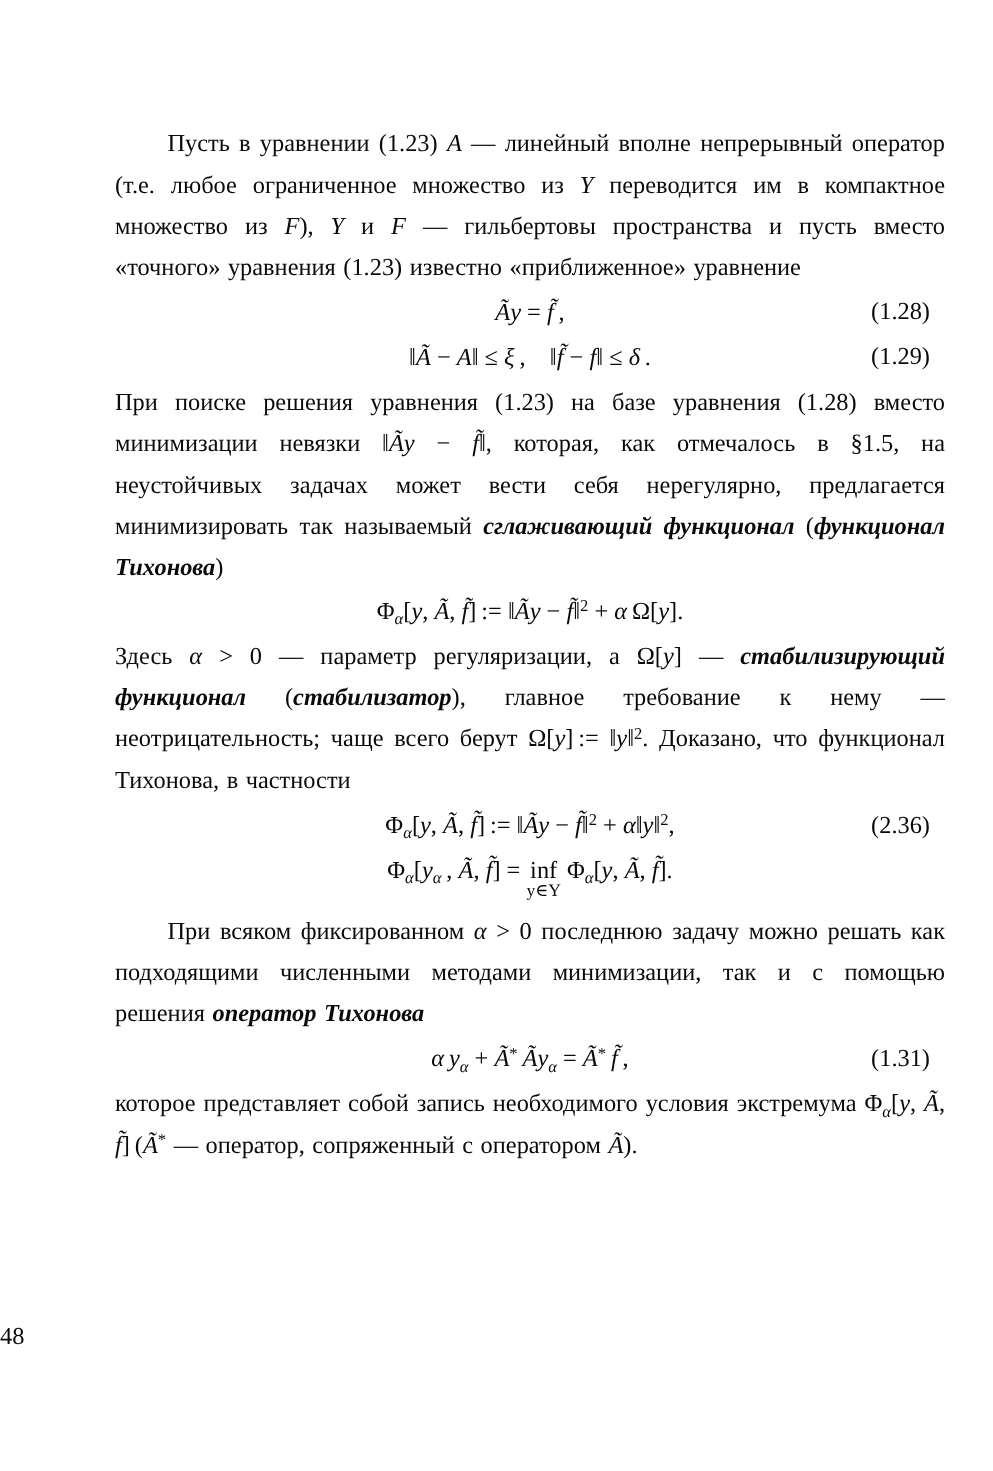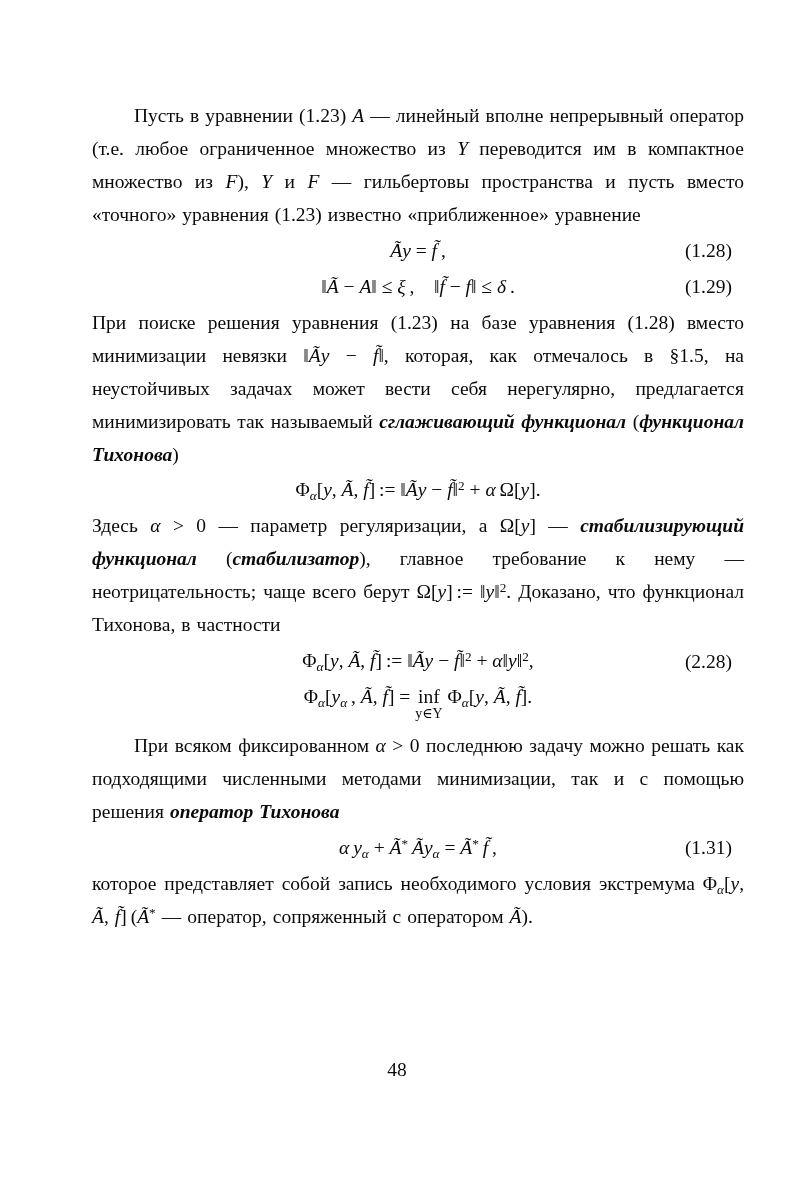--- a/index.html
+++ b/index.html
@@ -7,21 +7,21 @@
   body {
     background: #ffffff;
     font-family: "Liberation Serif", "DejaVu Serif", serif;
   }
   .page {
     position: relative;
     width: 794px;
     height: 1177px;
     background: #ffffff;
     color: #0a0a0a;
-    padding: 100px 50px 0 92px;
+    padding: 100px 38px 0 92px;
     font-size: 19.5px;
     line-height: 1.69;
     overflow: hidden;
   }
   .para {
     text-align: justify;
     word-spacing: 0.06em;
   }
   .para.indent { text-indent: 42px; }
   .equation {
@@ -65,21 +65,21 @@
     margin-top: -0.55em;
     font-size: 0.72em;
     white-space: nowrap;
     line-height: 1;
   }
   .page-number {
     position: absolute;
     bottom: 90px;
     left: 0;
     width: 100%;
-    text-align: center;
+    text-align: left;
     font-size: 19.5px;
   }
 </style>
 </head>
 <body>
 
 <div class="page">
 
   <p class="para indent"><span class="run-n">Пусть в уравнении (1.23) </span><span class="run-i">A</span><span class="run-n"> — линейный вполне непрерывный оператор (т.е. любое ограниченное множество из </span><span class="run-i">Y</span><span class="run-n"> переводится им в компактное множество из </span><span class="run-i">F</span><span class="run-n">), </span><span class="run-i">Y</span><span class="run-n"> и </span><span class="run-i">F</span><span class="run-n"> — гильбертовы пространства и пусть вместо «точного» уравнения (1.23) известно «приближенное» уравнение</span></p>
 
@@ -97,21 +97,21 @@
   <p class="para"><span class="run-n">При поиске решения уравнения (1.23) на базе уравнения (1.28) вместо минимизации невязки ‖</span><span class="run-i">Ãy</span><span class="run-n"> − </span><span class="run-i">f̃</span><span class="run-n">‖, которая, как отмечалось в §1.5, на неустойчивых задачах может вести себя нерегулярно, предлагается минимизировать так называемый </span><span class="run-bi">сглаживающий функционал</span><span class="run-n"> (</span><span class="run-bi">функционал Тихонова</span><span class="run-n">)</span></p>
 
   <div class="equation">
     <span class="eq-body"><span class="run-n">Φ</span><sub class="run-sub">α</sub><span class="run-n">[</span><span class="run-i">y</span><span class="run-n">, </span><span class="run-i">Ã</span><span class="run-n">, </span><span class="run-i">f̃</span><span class="run-n">] := ‖</span><span class="run-i">Ãy</span><span class="run-n"> − </span><span class="run-i">f̃</span><span class="run-n">‖</span><sup class="run-sup">2</sup><span class="run-n"> + </span><span class="run-i">α</span><span class="run-n"> Ω[</span><span class="run-i">y</span><span class="run-n">].</span></span>
   </div>
 
   <p class="para"><span class="run-n">Здесь </span><span class="run-i">α</span><span class="run-n"> &gt; 0 — параметр регуляризации, а Ω[</span><span class="run-i">y</span><span class="run-n">] — </span><span class="run-bi">стабилизирующий функционал</span><span class="run-n"> (</span><span class="run-bi">стабилизатор</span><span class="run-n">), главное требование к нему — неотрицательность; чаще всего берут Ω[</span><span class="run-i">y</span><span class="run-n">] := ‖</span><span class="run-i">y</span><span class="run-n">‖</span><sup class="run-sup">2</sup><span class="run-n">. Доказано, что функционал Тихонова, в частности</span></p>
 
   <div class="equation">
     <span class="eq-body"><span class="run-n">Φ</span><sub class="run-sub">α</sub><span class="run-n">[</span><span class="run-i">y</span><span class="run-n">, </span><span class="run-i">Ã</span><span class="run-n">, </span><span class="run-i">f̃</span><span class="run-n">] := ‖</span><span class="run-i">Ãy</span><span class="run-n"> − </span><span class="run-i">f̃</span><span class="run-n">‖</span><sup class="run-sup">2</sup><span class="run-n"> + </span><span class="run-i">α</span><span class="run-n">‖</span><span class="run-i">y</span><span class="run-n">‖</span><sup class="run-sup">2</sup><span class="run-n">,</span></span>
-    <span class="eq-number">(2.28)</span>
+    <span class="eq-number">(2.36)</span>
   </div>
 
 
   <div class="equation tall">
     <span class="eq-body"><span class="run-n">Φ</span><sub class="run-sub">α</sub><span class="run-n">[</span><span class="run-i">y</span><sub class="run-sub">α</sub><span class="run-n"> , </span><span class="run-i">Ã</span><span class="run-n">, </span><span class="run-i">f̃</span><span class="run-n">] = </span><span class="run-stack"><span class="stack-top">inf</span><span class="stack-bottom">y∈Y</span></span><span class="run-n"> Φ</span><sub class="run-sub">α</sub><span class="run-n">[</span><span class="run-i">y</span><span class="run-n">, </span><span class="run-i">Ã</span><span class="run-n">, </span><span class="run-i">f̃</span><span class="run-n">].</span></span>
   </div>
 
   <p class="para indent"><span class="run-n">При всяком фиксированном </span><span class="run-i">α</span><span class="run-n"> &gt; 0 последнюю задачу можно решать как подходящими численными методами минимизации, так и с помощью решения </span><span class="run-bi">оператор Тихонова</span></p>
 
   <div class="equation">

